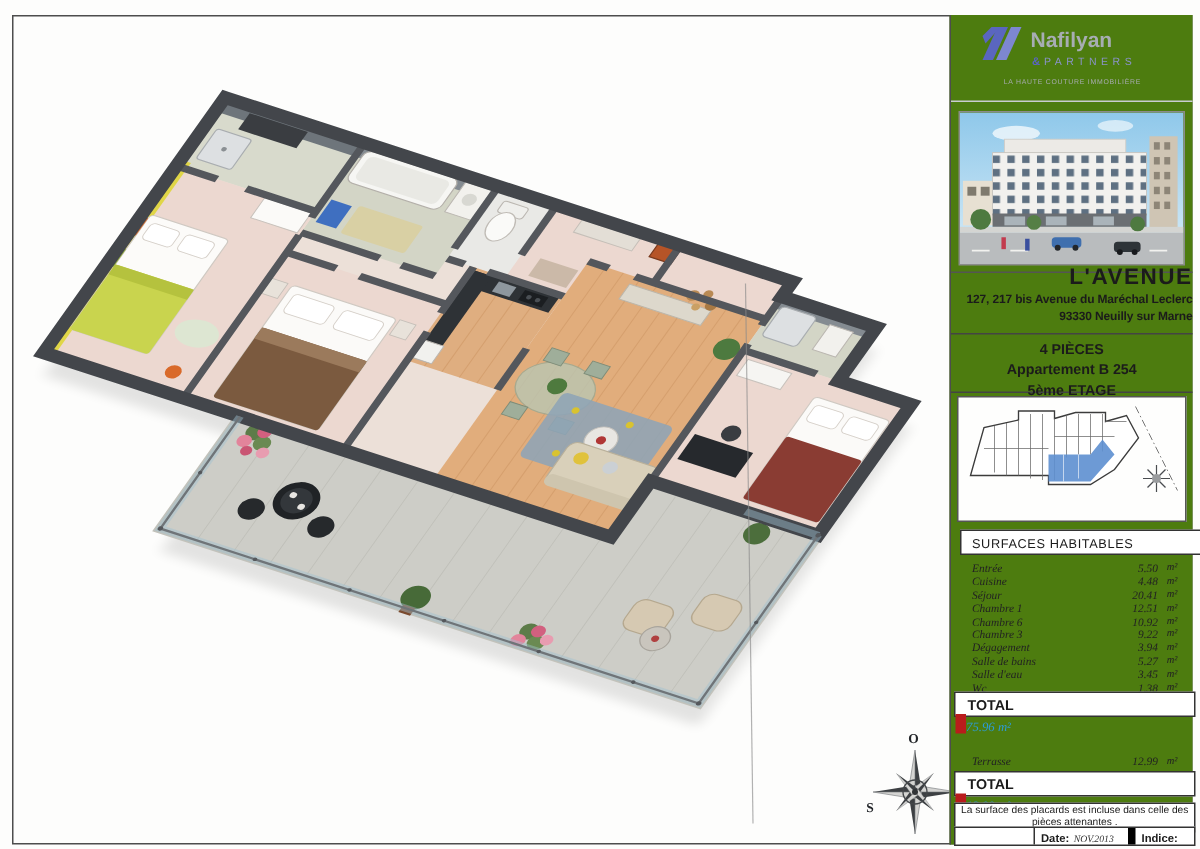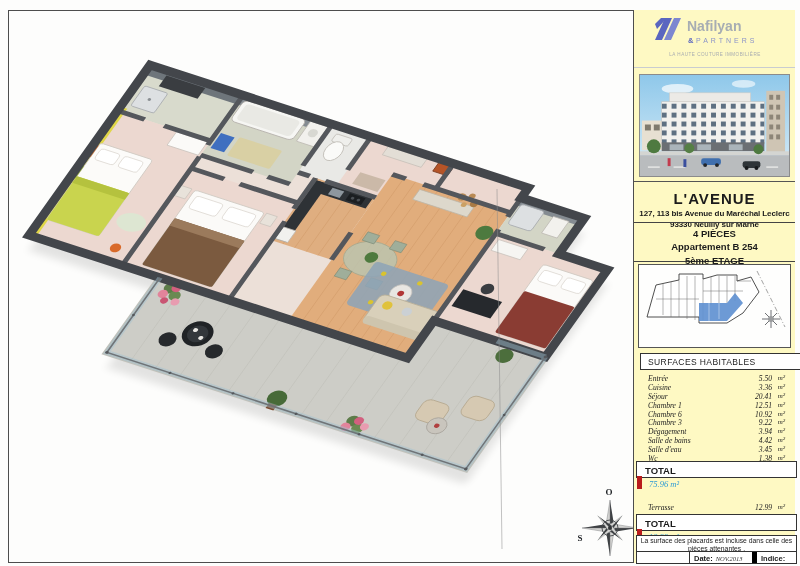--- a/index.html
+++ b/index.html
@@ -3,44 +3,44 @@
 <meta charset="utf-8">
 <style>
   html,body{margin:0;padding:0;background:#ffffff;}
   *{box-sizing:border-box;}
   .sheet{position:relative;width:800px;height:566px;background:#fdfdfc;overflow:hidden;
          font-family:"Liberation Sans",sans-serif;color:#1b1b1b;}
   .frame{position:absolute;left:8px;top:10px;width:787px;height:553px;border:1px solid #4d4d4d;}
   
   .plan{position:absolute;left:9px;top:11px;width:624px;height:551px;}
   
-  .panel{position:absolute;left:633px;top:10px;width:162px;height:553px;border-left:1px solid #4d4d4d;background:#fef9c3;}
+  .panel{position:absolute;left:633px;top:10px;width:162px;height:553px;border-left:1px solid #4d4d4d;background:#4d7c0f;}
   .panel .sec{position:absolute;left:0;width:100%;}
   .logo{top:2px;height:56px;text-align:center;border-bottom:1px solid #c9ccd0;}
   .photo{top:60px;height:112px;padding:4px 5px;border-bottom:1px solid #555;}
   .photo svg{width:100%;height:100%;display:block;border:1px solid #8b8b8b;}
-  .titleblk{top:178px;height:48px;text-align:center;}
+  .titleblk{top:164px;height:48px;text-align:right;}
   .ptitle{font-size:15px;font-weight:bold;letter-spacing:1px;margin-top:2px;}
   .addr{font-size:8px;font-weight:bold;line-height:1.35;margin-top:2px;letter-spacing:-0.1px;}
   .unitbox{top:212px;height:40px;border-top:1px solid #444;border-bottom:1px solid #444;
            text-align:center;font-weight:bold;font-size:9.5px;line-height:1.4;padding-top:4px;}
   .keyplan{top:252px;height:88px;padding:2px 4px;}
   .keyplan svg{width:100%;height:100%;display:block;border:1px solid #555;background:#fefefd;}
   .shead{border:1px solid #333;margin:0 6px;font-weight:normal;font-size:8.5px;letter-spacing:.4px;
          padding:3px 7px 2px;background:#fff;}
   .shead.h1{top:343px;}
   .rows{top:362px;padding:2px 10px 0 14px;}
   .srow{display:flex;align-items:flex-start;height:8.9px;font-family:"Liberation Serif",serif;
         font-style:italic;font-size:7.6px;color:#222;}
   .srow .rl{flex:1;}
   .srow .rv{width:26px;text-align:right;}
   .srow .ru{width:13px;text-align:right;font-size:7px;}
   .totalrow{border:1px solid #333;margin:0 2px;display:flex;height:17px;background:#fff;flex-direction:column;}
   .totalrow .tl{flex:1;font-weight:bold;font-size:9.5px;padding:3px 0 0 8px;}
-  .totalrow .tv{width:54px;border-left:5px solid #b91c1c;text-align:center;padding:3px 5px 0 0;
+  .totalrow .tv{width:54px;border-left:7px solid #b91c1c;text-align:left;padding:3px 5px 0 0;
                 font-family:"Liberation Serif",serif;font-style:italic;font-size:8.5px;}
   .t1{top:451px;} .t2{top:504px;}
   .shead.h2{top:472px;}
   .annexrows{top:491px;padding:2px 10px 0 14px;}
   .notebox{top:525px;border:1px solid #333;margin:0 2px;font-size:6.8px;text-align:center;
            line-height:1.18;padding:1px 3px;background:#fff;}
   .daterow{top:541px;height:13px;border:1px solid #333;margin:0 2px;display:flex;background:#fff;}
   .daterow .dc0{width:52px;}
   .daterow .dc1{flex:1;border-left:1px solid #333;font-size:7.5px;font-weight:bold;padding:2px 0 0 4px;}
   .daterow .dc1 .dval{font-family:"Liberation Serif",serif;font-style:italic;font-weight:normal;
@@ -366,21 +366,21 @@
         <circle cx="108" cy="94" r="2" fill="#17191c"></circle>
           <circle cx="118" cy="94" r="2" fill="#17191c"></circle>
         <rect x="28" y="84" width="3" height="8" fill="#c23b4e"></rect>
         <rect x="44" y="85" width="3" height="8" fill="#3a4f9e"></rect>
       </svg>
     </div>
 
     <div class="sec titleblk">
       <div class="ptitle">L'AVENUE</div>
       <div class="addr">
-        <div>127, 113 bis Avenue du Maréchal Leclerc</div>
+        <div>127, 217 bis Avenue du Maréchal Leclerc</div>
         <div>93330 Neuilly sur Marne</div>
       </div>
     </div>
 
     <div class="sec unitbox">
       <div>4 PIÈCES</div>
       <div>Appartement B 254</div>
       <div>5ème ETAGE</div>
     </div>
 
@@ -425,21 +425,21 @@
     <div class="sec rows">
 
         <div class="srow">
           <span class="rl">Entrée</span>
           <span class="rv">5.50</span>
           <span class="ru">m²</span>
         </div>
 
         <div class="srow">
           <span class="rl">Cuisine</span>
-          <span class="rv">3.36</span>
+          <span class="rv">4.48</span>
           <span class="ru">m²</span>
         </div>
 
         <div class="srow">
           <span class="rl">Séjour</span>
           <span class="rv">20.41</span>
           <span class="ru">m²</span>
         </div>
 
         <div class="srow">
@@ -461,21 +461,21 @@
         </div>
 
         <div class="srow">
           <span class="rl">Dégagement</span>
           <span class="rv">3.94</span>
           <span class="ru">m²</span>
         </div>
 
         <div class="srow">
           <span class="rl">Salle de bains</span>
-          <span class="rv">4.42</span>
+          <span class="rv">5.27</span>
           <span class="ru">m²</span>
         </div>
 
         <div class="srow">
           <span class="rl">Salle d'eau</span>
           <span class="rv">3.45</span>
           <span class="ru">m²</span>
         </div>
 
         <div class="srow">

